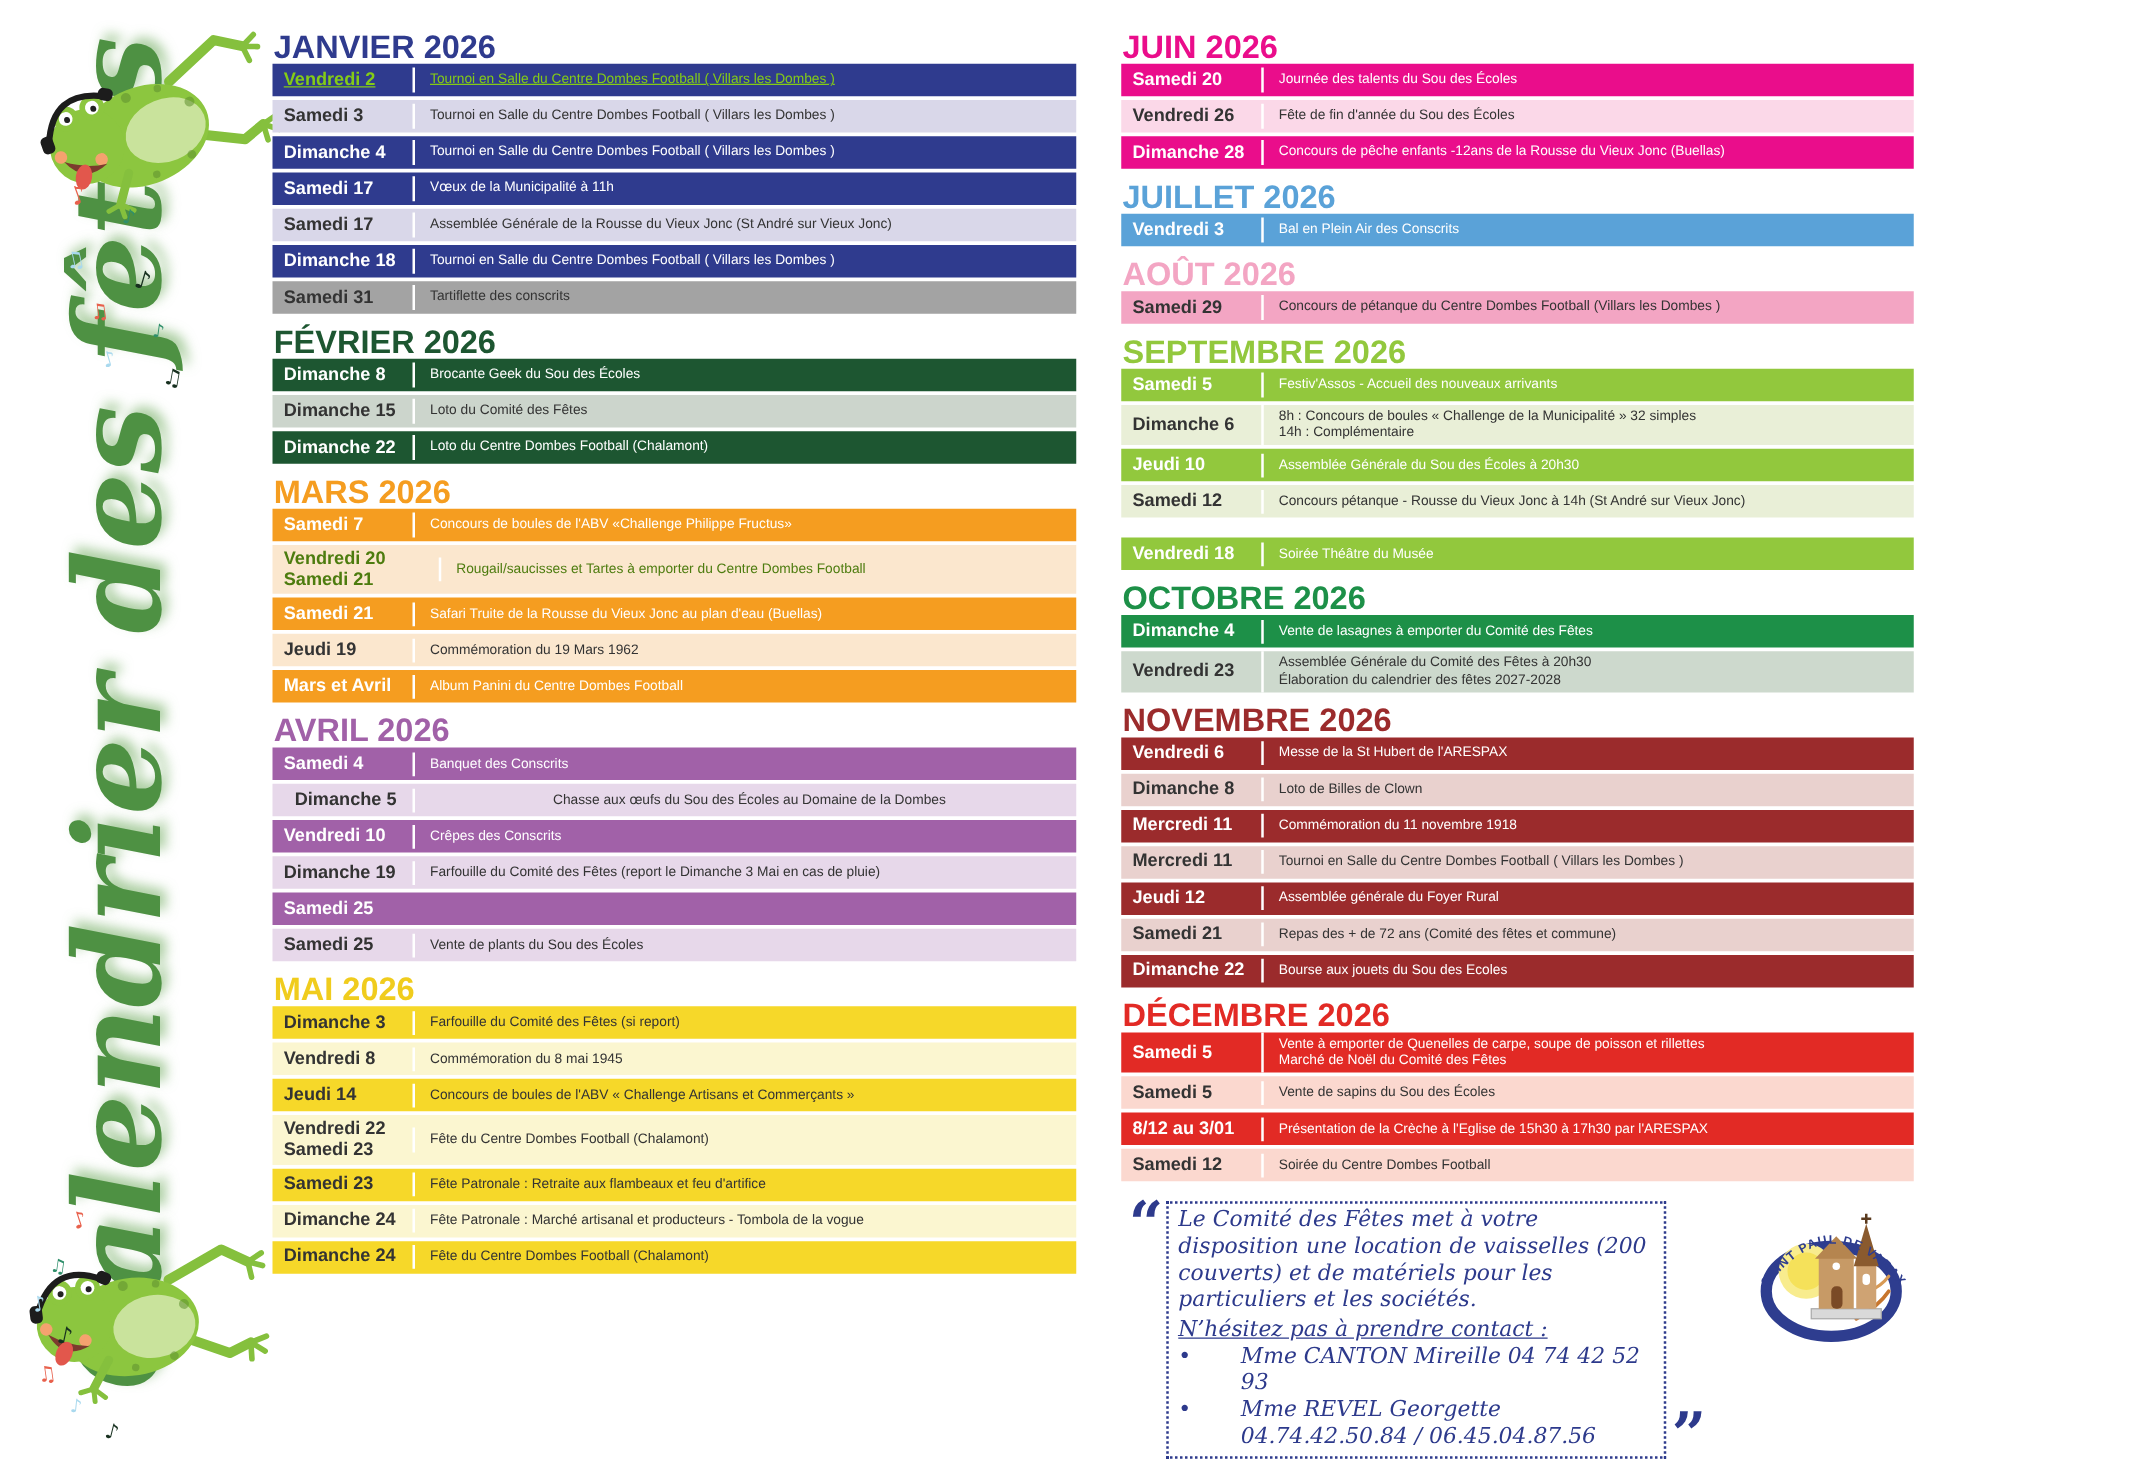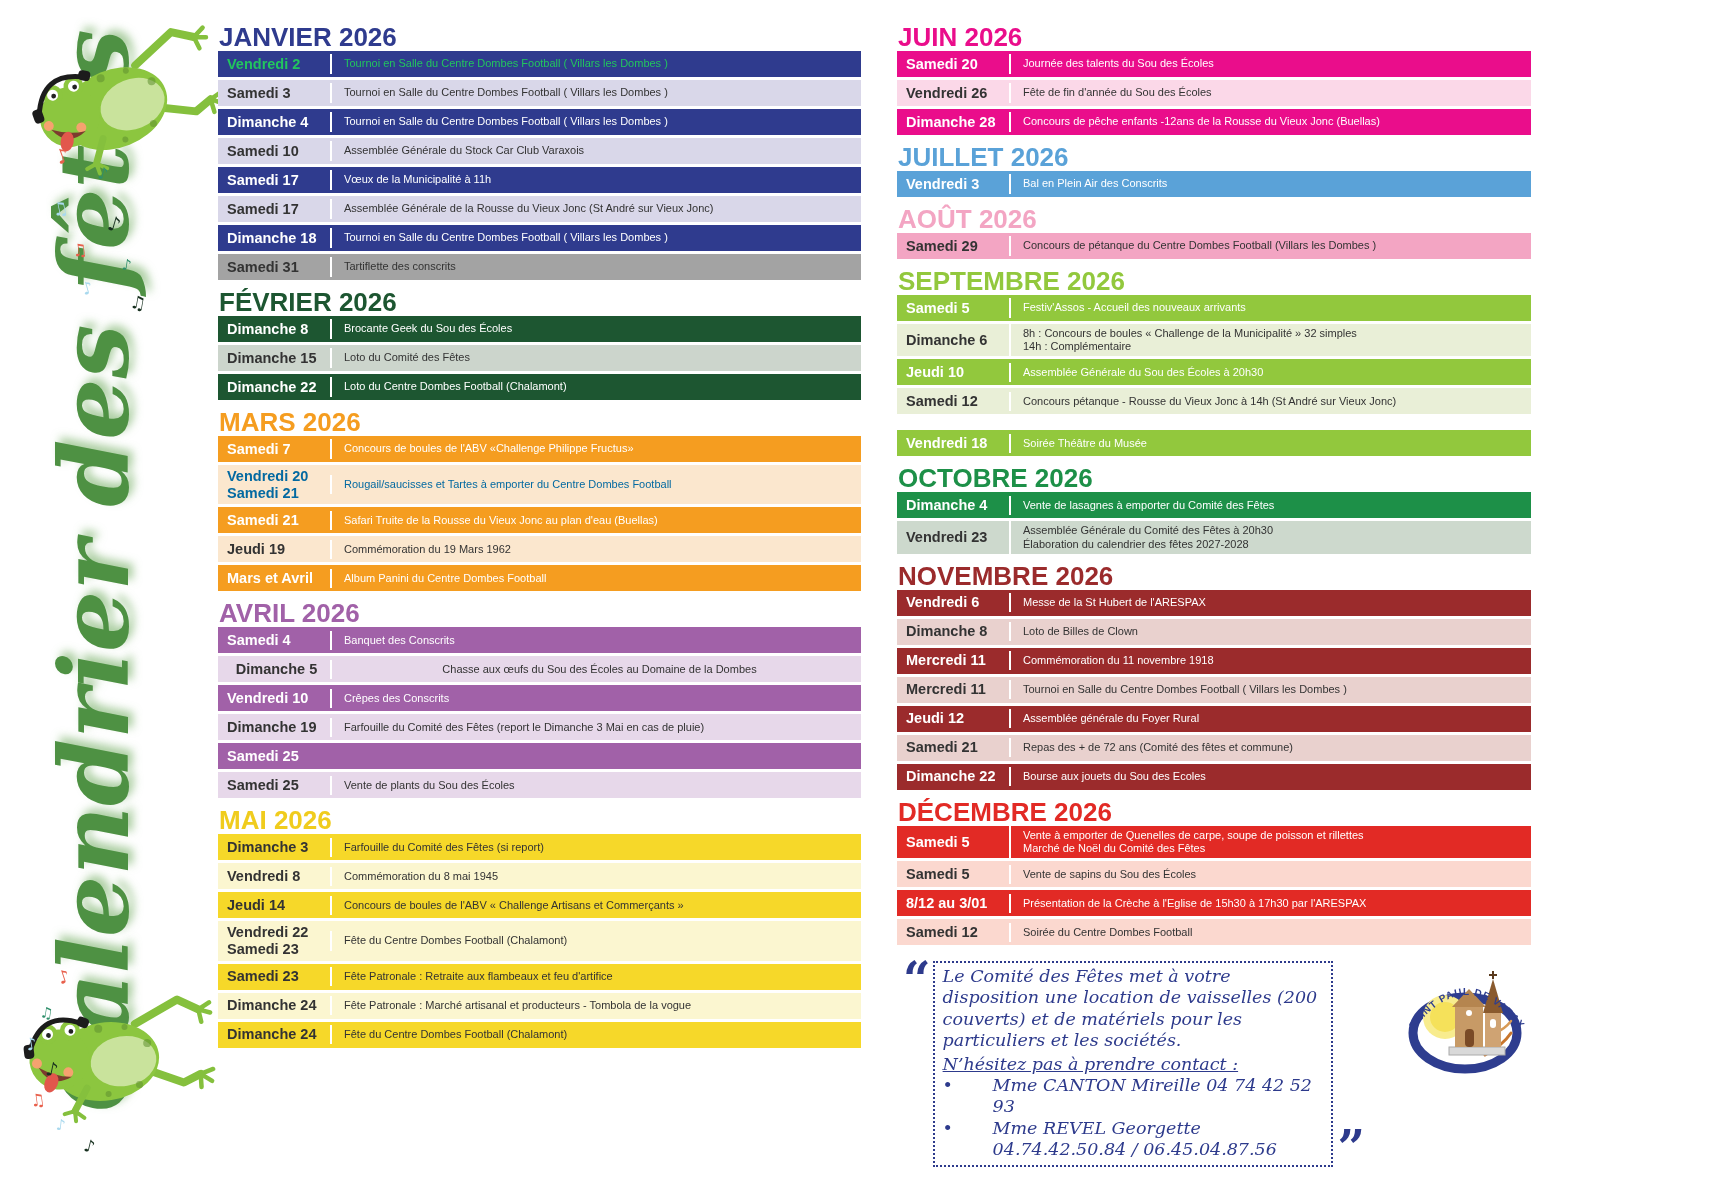--- a/index.html
+++ b/index.html
@@ -130,21 +130,21 @@
     <span class="note-glyph" style="left:42px;top:128px;font-size:19px;color:#17301f;transform:rotate(12deg)">♪</span>
     <span class="note-glyph" style="left:26px;top:160px;font-size:17px;color:#e8604c;transform:rotate(-8deg)">♫</span>
     <span class="note-glyph" style="left:52px;top:186px;font-size:15px;color:#a9d9ee;transform:rotate(6deg)">♪</span>
     <span class="note-glyph" style="left:80px;top:206px;font-size:17px;color:#17301f;transform:rotate(14deg)">♪</span>
   </div>
 </div>
 
 <div id="col-left" class="col">
     <section class="month">
       <div class="month-title" style="color: rgb(47, 59, 142);">JANVIER 2026</div>
-      <div class="row" style="background: rgb(47, 59, 142); color: #22c55e;">
+      <div class="row" style="background: rgb(47, 59, 142); color: #84cc16; text-decoration: underline;">
         <div class="cell-date">
           <div>Vendredi 2</div>
         </div>
         <div class="cell-event">
           <div>Tournoi en Salle du Centre Dombes Football ( Villars les Dombes )</div>
         </div>
       </div>
       <div class="row" style="background: rgb(217, 215, 233); color: rgb(51, 51, 51);">
         <div class="cell-date">
           <div>Samedi 3</div>
@@ -152,28 +152,20 @@
         <div class="cell-event">
           <div>Tournoi en Salle du Centre Dombes Football ( Villars les Dombes )</div>
         </div>
       </div>
       <div class="row" style="background: rgb(47, 59, 142); color: rgb(255, 255, 255);">
         <div class="cell-date">
           <div>Dimanche 4</div>
         </div>
         <div class="cell-event">
           <div>Tournoi en Salle du Centre Dombes Football ( Villars les Dombes )</div>
-        </div>
-      </div>
-      <div class="row" style="background: rgb(217, 215, 233); color: rgb(51, 51, 51);">
-        <div class="cell-date">
-          <div>Samedi 10</div>
-        </div>
-        <div class="cell-event">
-          <div>Assemblée Générale du Stock Car Club Varaxois</div>
         </div>
       </div>
       <div class="row" style="background: rgb(47, 59, 142); color: rgb(255, 255, 255);">
         <div class="cell-date">
           <div>Samedi 17</div>
         </div>
         <div class="cell-event">
           <div>Vœux de la Municipalité à 11h</div>
         </div>
       </div>
@@ -232,21 +224,21 @@
     <section class="month">
       <div class="month-title" style="color: rgb(245, 157, 32);">MARS 2026</div>
       <div class="row" style="background: rgb(245, 157, 32); color: rgb(255, 255, 255);">
         <div class="cell-date">
           <div>Samedi 7</div>
         </div>
         <div class="cell-event">
           <div>Concours de boules de l'ABV «Challenge Philippe Fructus»</div>
         </div>
       </div>
-      <div class="row" style="background: rgb(251, 231, 206); color: #0369a1;">
+      <div class="row" style="background: rgb(251, 231, 206); color: #4d7c0f; gap: 21px;">
         <div class="cell-date">
           <div>Vendredi 20</div>
           <div>Samedi 21</div>
         </div>
         <div class="cell-event">
           <div>Rougail/saucisses et Tartes à emporter du Centre Dombes Football</div>
         </div>
       </div>
       <div class="row" style="background: rgb(245, 157, 32); color: rgb(255, 255, 255);">
         <div class="cell-date">

